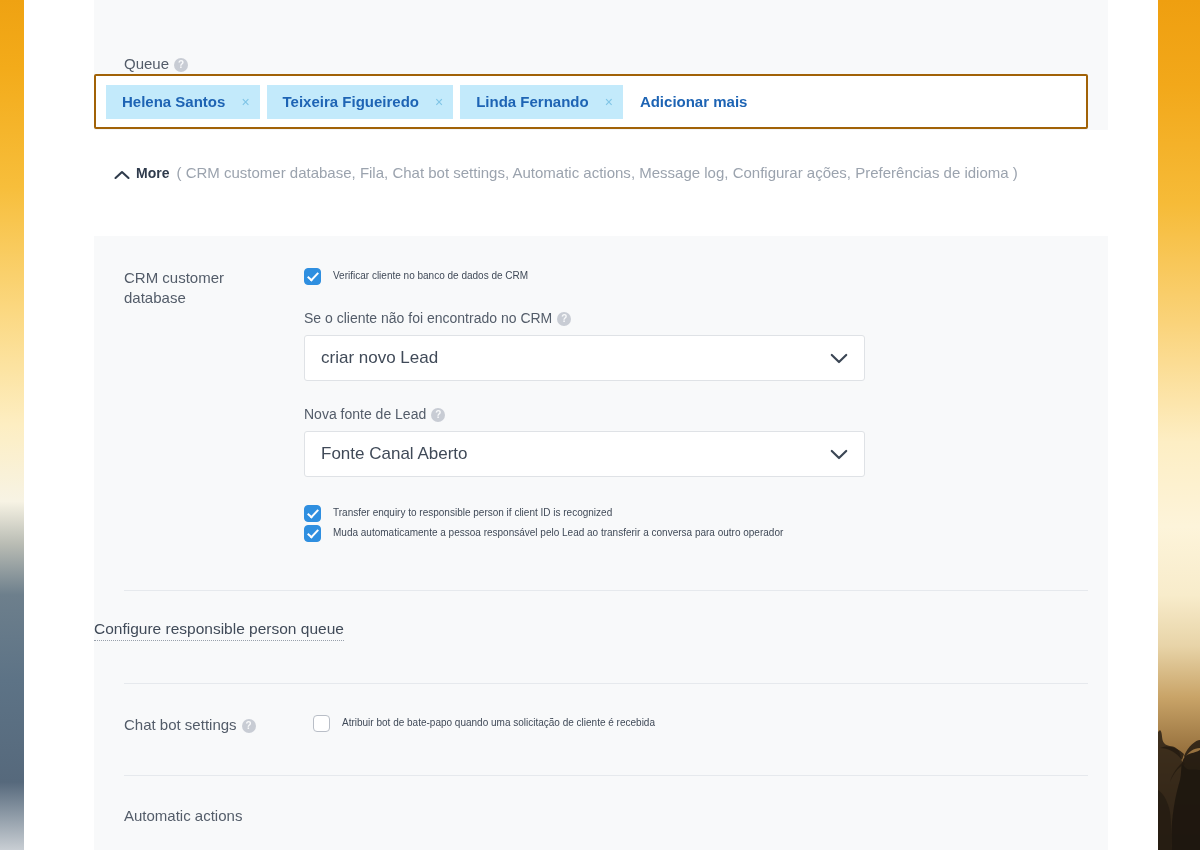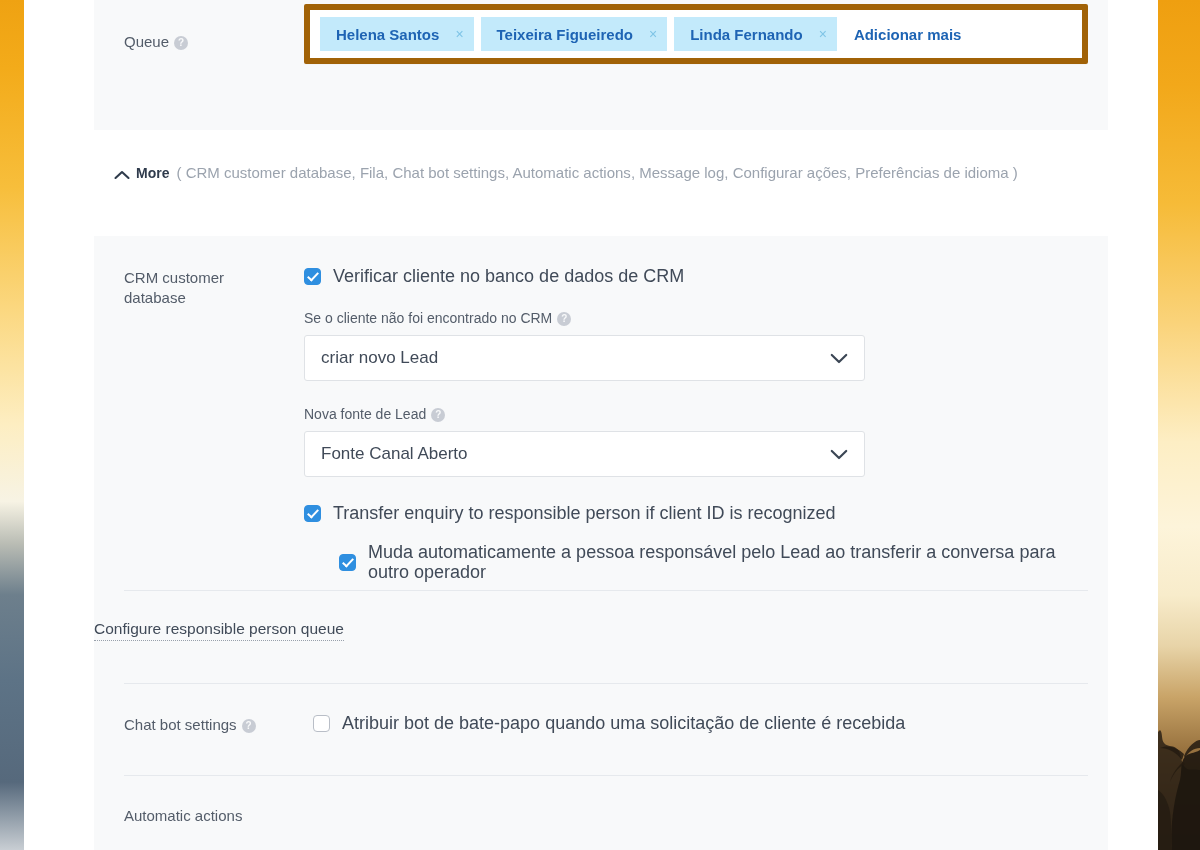--- a/index.html
+++ b/index.html
@@ -79,21 +79,21 @@
     font-weight: bold;
     vertical-align: 1px;
     margin-left: 5px;
     cursor: help;
     user-select: none;
   }
 
   
   #queue-input-box {
     background: #ffffff;
-    border: 6px solid #a16207;
+    border: 2px solid #a16207;
     border-radius: 2px;
     min-height: 55px;
     display: flex;
     align-items: center;
     padding: 7px 10px;
     flex-wrap: wrap;
     box-shadow: 0 1px 0 rgba(0,0,0,0.02);
   }
   .queue-tag {
     background: #c3eafb;
@@ -181,21 +181,21 @@
     border: solid #ffffff;
     border-width: 0 2px 2px 0;
     transform: rotate(43deg);
   }
   .checkbox.unchecked {
     background: #ffffff;
     border: 1.5px solid #b9bec7;
   }
   .cb-label {
     color: #404a58;
-    font-size: 18px;
+    font-size: 10px;
     line-height: 20px;
     cursor: pointer;
   }
 
   
   .field-caption {
     color: #535c69;
     font-size: 14px;
     line-height: 18px;
     margin-bottom: 8px;
@@ -258,21 +258,21 @@
       <path d="M24,140 C18,132 10,128 2,128 C10,124 20,128 26,134 Z"></path>
       <path d="M26,136 C30,126 38,120 42,120 L42,128 C36,128 30,132 27,138 Z"></path>
       <path d="M25,142 C20,146 14,154 12,162 C16,152 22,146 27,144 Z"></path>
     </g>
   </svg>
 </div>
 
 <div id="app-canvas">
 
   <div class="settings-panel" id="queue-panel">
-    <div class="field-row" style="top: 34px;">
+    <div class="field-row" style="top: 56px; flex-direction: column;">
       <div class="field-label" style="padding-top:28px;">
         <span>Queue</span><span class="help-icon">?</span>
       </div>
       <div class="field-body">
         <div id="queue-input-box">
           <span class="queue-tag">
             <span>Helena Santos</span>
             <span class="tag-remove">×</span>
           </span>
           <span class="queue-tag">
@@ -349,21 +349,21 @@
               </svg>
             </span>
           </div>
         </div>
 
         <div class="cb-line" style="margin-top: 26px;">
           <span class="checkbox checked"></span>
           <span class="cb-label">Transfer enquiry to responsible person if client ID is recognized</span>
         </div>
 
-        <div class="cb-line" style="margin-top: 19px; align-items:center;justify-content:flex-end;">
+        <div class="cb-line" style="align-items:center;">
           <span class="checkbox checked" style="margin-top:0;"></span>
           <span class="cb-label" style="max-width: 720px;">Muda automaticamente a pessoa responsável pelo Lead ao transferir a conversa para outro operador</span>
         </div>
 
       </div>
     </div>
 
     <div class="row-divider" style="top: 354px;"></div>
 
     <div class="field-row" style="top: 384px;">

